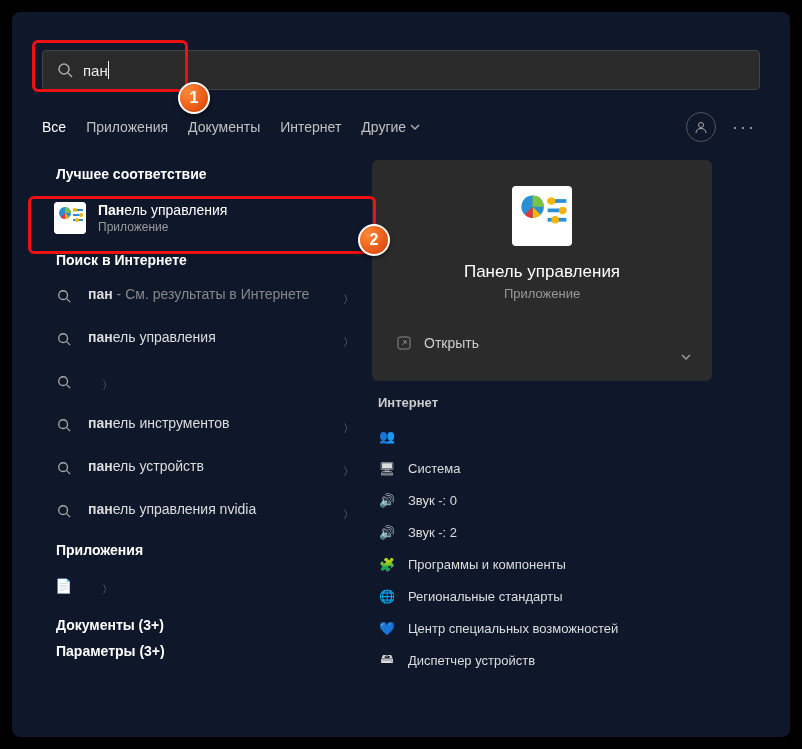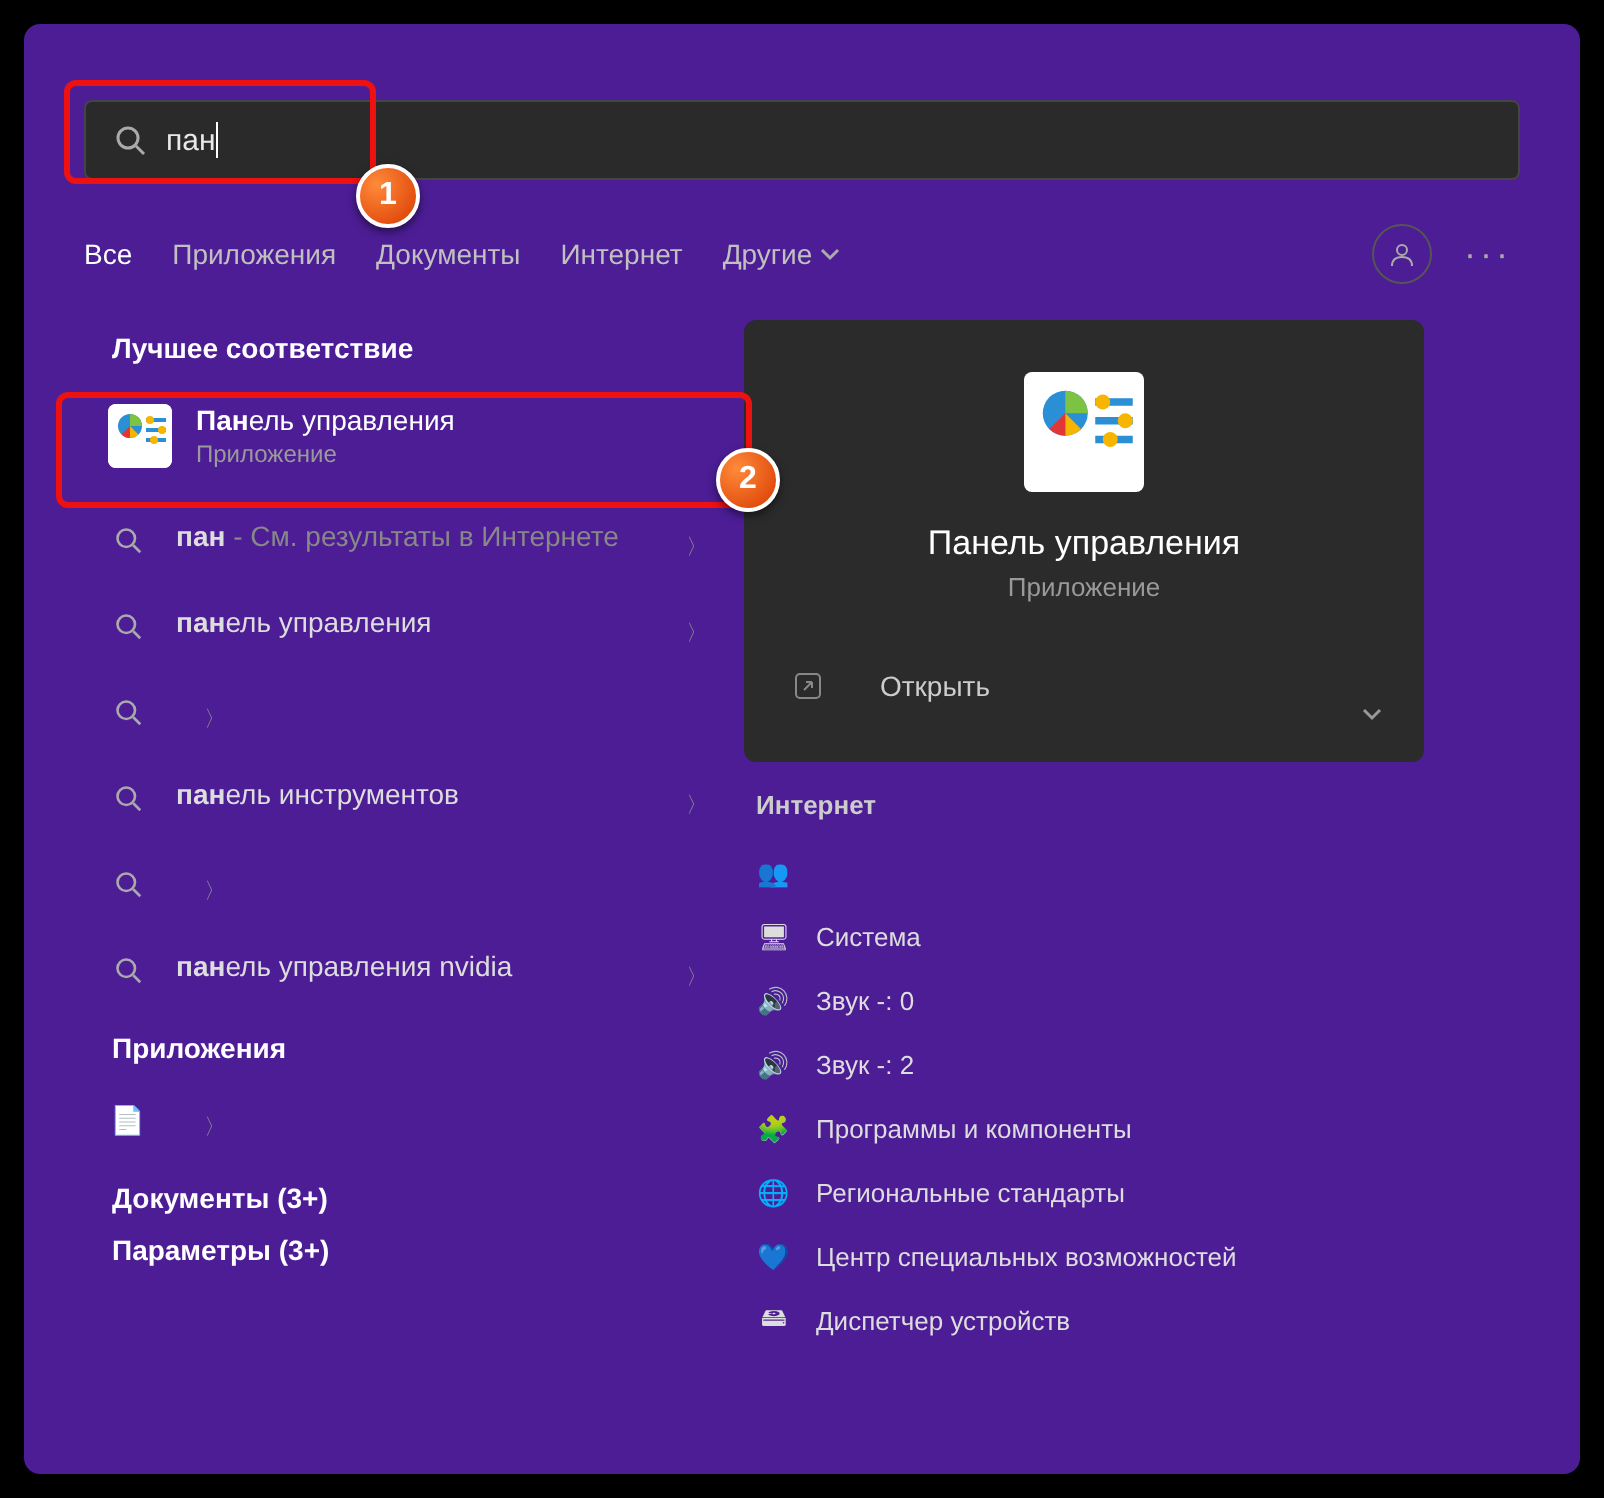--- a/index.html
+++ b/index.html
@@ -1,17 +1,17 @@
 <!DOCTYPE html>
 <html><head>
 <meta charset="utf-8">
 <style>
 *{margin:0;padding:0;box-sizing:border-box;font-family:'Segoe UI',Arial,sans-serif}
 body{background:#000;width:802px;height:749px;overflow:hidden;position:relative}
-.window{position:absolute;left:12px;top:12px;right:12px;bottom:12px;background:#4c1d95;border-radius:8px;overflow:hidden}
+.window{position:absolute;left:12px;top:12px;right:12px;bottom:12px;background:#0f172a;border-radius:8px;overflow:hidden}
 .search-bar{margin:38px 30px 0 30px;height:40px;background:#2a2a2a;border:1px solid #444;border-radius:4px;display:flex;align-items:center;padding:0 14px}
 .search-icon-small{width:16px;height:16px;margin-right:10px}
 .search-input{flex:1;background:transparent;border:none;outline:none;color:#e8e8e8;font-size:15px}
 .search-cursor{width:1px;height:18px;background:#fff;animation:blink 1s infinite}
 @keyframes blink{50%{opacity:0}}
 .tabs{margin:22px 30px 0 30px;display:flex;align-items:center;gap:20px}
 .tab{color:#c0c0c0;font-size:14px;padding:4px 0;cursor:pointer}
 .tab.active{color:#fff;font-weight:500}
 .tab-more{display:flex;align-items:center;gap:4px}
 .tabs-right{margin-left:auto;display:flex;align-items:center;gap:12px}
@@ -29,21 +29,21 @@
 .bm-sub{color:#9a9a9a;font-size:12px;margin-top:2px}
 .result-row{display:flex;padding:8px 12px;cursor:pointer;color:#ddd;font-size:14px;border-radius:4px}
 .row-icon{width:20px;height:20px;margin-right:14px;display:flex;align-items:center;justify-content:center;color:#aaa}
 .row-text{flex:1}
 .row-text .dim{color:#888}
 .row-arrow{color:#888;font-size:11px;margin-left:8px;padding:6px}
 .preview-card{background:#2b2b2b;border-radius:6px;padding:22px 18px;position:relative}
 .preview-icon{width:60px;height:60px;margin:4px auto 16px}
 .preview-title{text-align:center;color:#fff;font-size:17px;font-weight:500}
 .preview-sub{text-align:center;color:#999;font-size:13px;margin-top:4px}
-.open-row{display:flex;align-items:flex-end;gap:28px;color:#ccc;font-size:14px;margin-top:26px;padding:8px 6px;cursor:pointer}
+.open-row{display:flex;align-items:flex-end;gap:12px;color:#ccc;font-size:14px;margin-top:26px;padding:8px 6px;cursor:pointer}
 .open-ic{width:16px;height:16px;color:#888}
 .chev-btn{position:absolute;right:12px;bottom:10px;width:28px;height:28px;border-radius:4px;display:flex;align-items:center;justify-content:center;color:#999;cursor:pointer}
 .recent{margin-top:14px}
 .recent-title{color:#ccc;font-size:13px;font-weight:600;margin:12px 6px 10px}
 .recent-row{display:flex;align-items:center;gap:12px;padding:7px 6px;cursor:pointer;font-size:13px;color:#ddd}
 .recent-ic{width:18px;height:18px;display:flex;align-items:center;justify-content:center;font-size:13px}
 .annot-box{position:absolute;border:3px solid #e11;border-radius:6px;pointer-events:none}
 .annot-1{left:32px;top:40px;width:156px;height:52px}
 .annot-2{left:28px;top:196px;width:348px;height:58px}
 .annot-num{position:absolute;width:32px;height:32px;border-radius:50%;background:radial-gradient(circle at 30% 30%,#ff8a3a,#d83a00);border:2px solid #fff;display:flex;align-items:center;justify-content:center;color:#fff;font-weight:700;font-size:16px;box-shadow:0 2px 4px rgba(0,0,0,.5)}
@@ -107,20 +107,21 @@
               <circle cx="27" cy="13" r="2" fill="#f7b500"></circle>
               <circle cx="23" cy="18" r="2" fill="#f7b500"></circle>
             </svg>
         </div>
         <div class="bm-text">
           <span class="bm-title"><b>Пан</b><span>ель управления</span></span>
           <span class="bm-sub">Приложение</span>
         </div>
       </div>
 
+      <div class="section-title">Поиск в Интернете</div>
       <div id="web-list">
           <div class="result-row">
             <span class="row-icon">
               <svg width="14" height="14" viewBox="0 0 16 16" fill="none" stroke="#aaa" stroke-width="1.5">
                 <circle cx="7" cy="7" r="5"></circle>
                 <line x1="11" y1="11" x2="15" y2="15"></line>
               </svg>
             </span>
             <span class="row-text"><b>пан</b><span class="dim"> - См. результаты в Интернете</span></span>
             <span class="row-arrow">〉</span>
@@ -154,20 +155,21 @@
             <span class="row-text"><b>пан</b>ель инструментов<span class="dim"></span></span>
             <span class="row-arrow">〉</span>
           </div>
           <div class="result-row">
             <span class="row-icon">
               <svg width="14" height="14" viewBox="0 0 16 16" fill="none" stroke="#aaa" stroke-width="1.5">
                 <circle cx="7" cy="7" r="5"></circle>
                 <line x1="11" y1="11" x2="15" y2="15"></line>
               </svg>
             </span>
+            <span class="row-text"><b>пан</b>ель устройств<span class="dim"></span></span>
             <span class="row-arrow">〉</span>
           </div>
           <div class="result-row">
             <span class="row-icon">
               <svg width="14" height="14" viewBox="0 0 16 16" fill="none" stroke="#aaa" stroke-width="1.5">
                 <circle cx="7" cy="7" r="5"></circle>
                 <line x1="11" y1="11" x2="15" y2="15"></line>
               </svg>
             </span>
             <span class="row-text"><b>пан</b>ель управления nvidia<span class="dim"></span></span>

